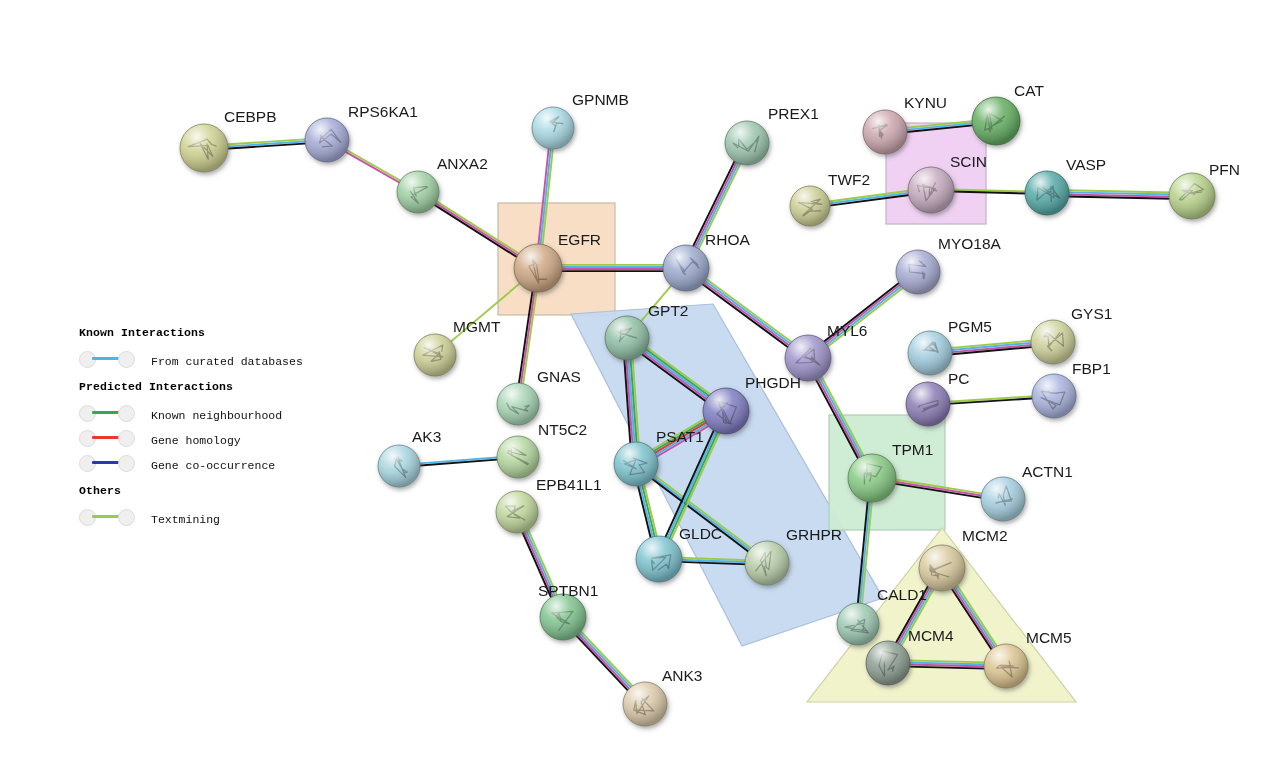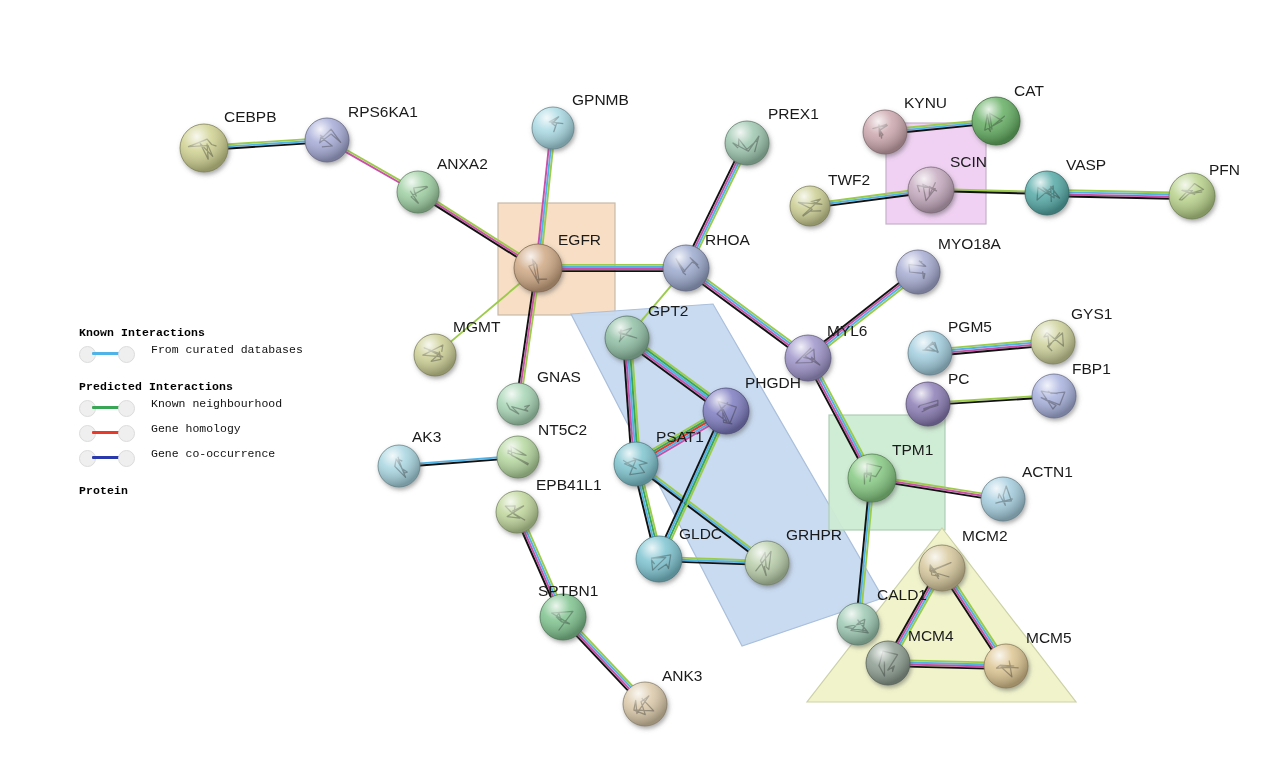--- a/index.html
+++ b/index.html
@@ -25,21 +25,21 @@
     font-size:11.5px;
     font-weight:bold;
     color:#000;
     margin:0 0 4px 0;
     letter-spacing:0.1px;
   }
   .legend-group{margin-bottom:12px;}
   .legend-group.g2{margin-bottom:12px;}
   .legend-row{
     display:flex;
-    align-items:flex-start;
+    align-items:flex-end;
     height:25px;
   }
   .legend-swatch{
     width:64px;height:20px;
     position:relative;flex:0 0 64px;
   }
   .legend-swatch .nub{
     position:absolute;top:3px;
     width:15px;height:15px;border-radius:50%;
     background:#efefef;border:1px solid #dcdcdc;
@@ -561,16 +561,24 @@
         <div class="legend-row">
           <div class="legend-swatch">
             <span class="nub left"></span>
             <span class="bar" style="background: rgb(42, 58, 173);"></span>
             <span class="nub right"></span>
           </div>
           <div class="legend-label">Gene co-occurrence</div>
         </div>
       </div>
       <div class="legend-group">
-        <div class="legend-heading">Protein</div>
+        <div class="legend-heading">Others</div>
+        <div class="legend-row">
+          <div class="legend-swatch">
+            <span class="nub left"></span>
+            <span class="bar" style="background: rgb(156, 203, 74);"></span>
+            <span class="nub right"></span>
+          </div>
+          <div class="legend-label">Textmining</div>
+        </div>
       </div>
     </div>
 </div>
 
 </body></html>

